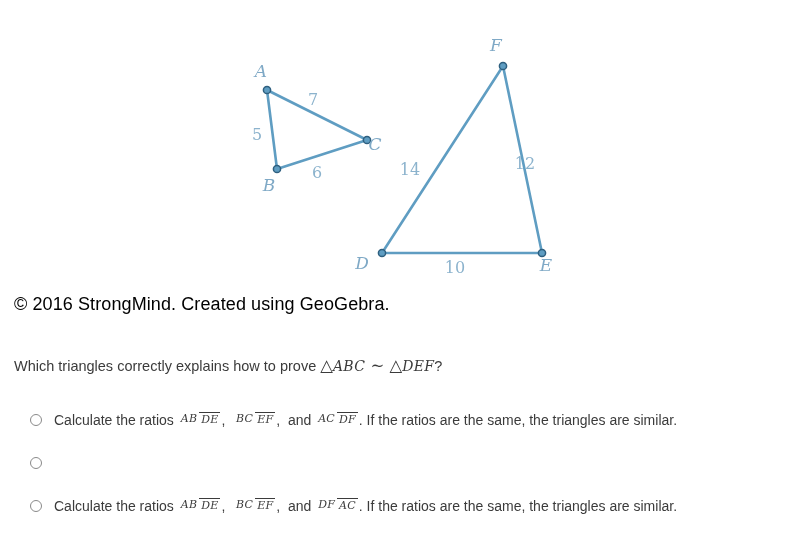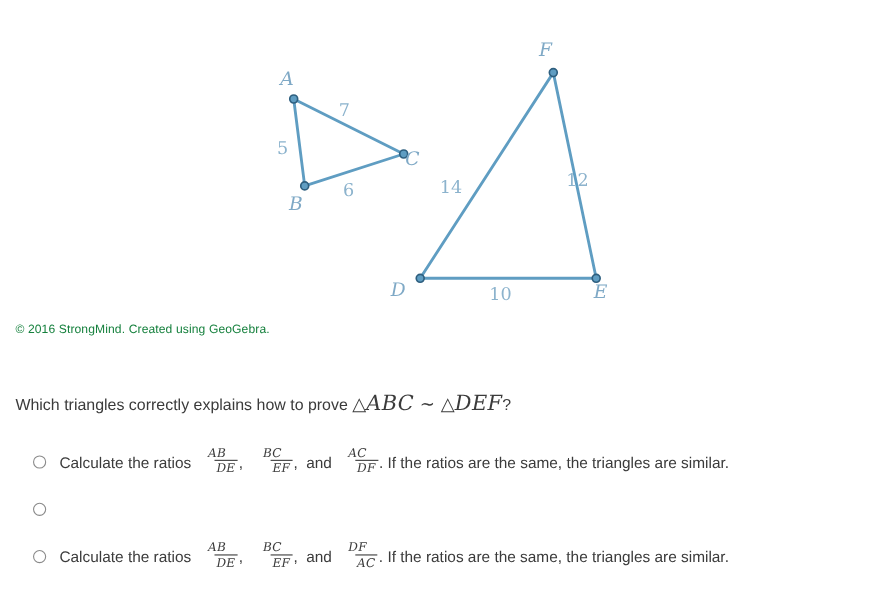--- a/index.html
+++ b/index.html
@@ -39,39 +39,39 @@
     font-style: normal;
     font-size: 16px;
     fill: #8cb3cd;
   }
 
   
   #attribution {
     position: absolute;
     left: 14px;
     top: 294px;
-    font-size: 11px;
-    color: #15803d;
+    font-size: 18px;
+    color: #000000;
     letter-spacing: 0.1px;
     white-space: nowrap;
   }
 
   
   #question {
     position: absolute;
     left: 14px;
     top: 356px;
     font-size: 14.5px;
     color: #3b3b3b;
     white-space: nowrap;
   }
   .mathtri {
     font-family: "DejaVu Serif", "Liberation Serif", serif;
     font-style: italic;
-    font-size: 19px;
+    font-size: 14px;
     letter-spacing: 0.3px;
   }
   .mathsym {
     font-family: "DejaVu Serif", "Liberation Serif", serif;
     font-style: normal;
     font-size: 16.5px;
   }
 
   
   #options {
@@ -103,40 +103,39 @@
     line-height: 30px;
     display: flex;
     align-items: center;
     white-space: nowrap;
   }
   .option-text .seg { white-space: pre; }
 
   
   .frac {
     display: inline-flex;
-    flex-direction: column;
+    flex-direction: row;
     align-items: center;
     font-family: "DejaVu Serif", "Liberation Serif", serif;
     font-style: italic;
     font-size: 11px;
     line-height: 1.08;
     vertical-align: middle;
     margin: 0 1px;
     position: relative;
     top: -1px;
   }
   .frac .num {
     padding: 0 2px 0px 2px;
     letter-spacing: 0.2px;
   }
   .frac .den {
     padding: 1px 2px 0 2px;
     border-top: 1px solid #3b3b3b;
     letter-spacing: 0.2px;
-    margin-left: 16px;
   }
 </style>
 </head>
 <body>
 
 <div id="figure-area">
   <svg id="geogebra-figure" width="800" height="285" viewBox="0 0 800 285">
       <g>
         <line x1="267" y1="90" x2="277" y2="169" stroke="#5f9dc2" stroke-width="2.6" stroke-linecap="round"></line>
         <line x1="267" y1="90" x2="367" y2="140" stroke="#5f9dc2" stroke-width="2.6" stroke-linecap="round"></line>

